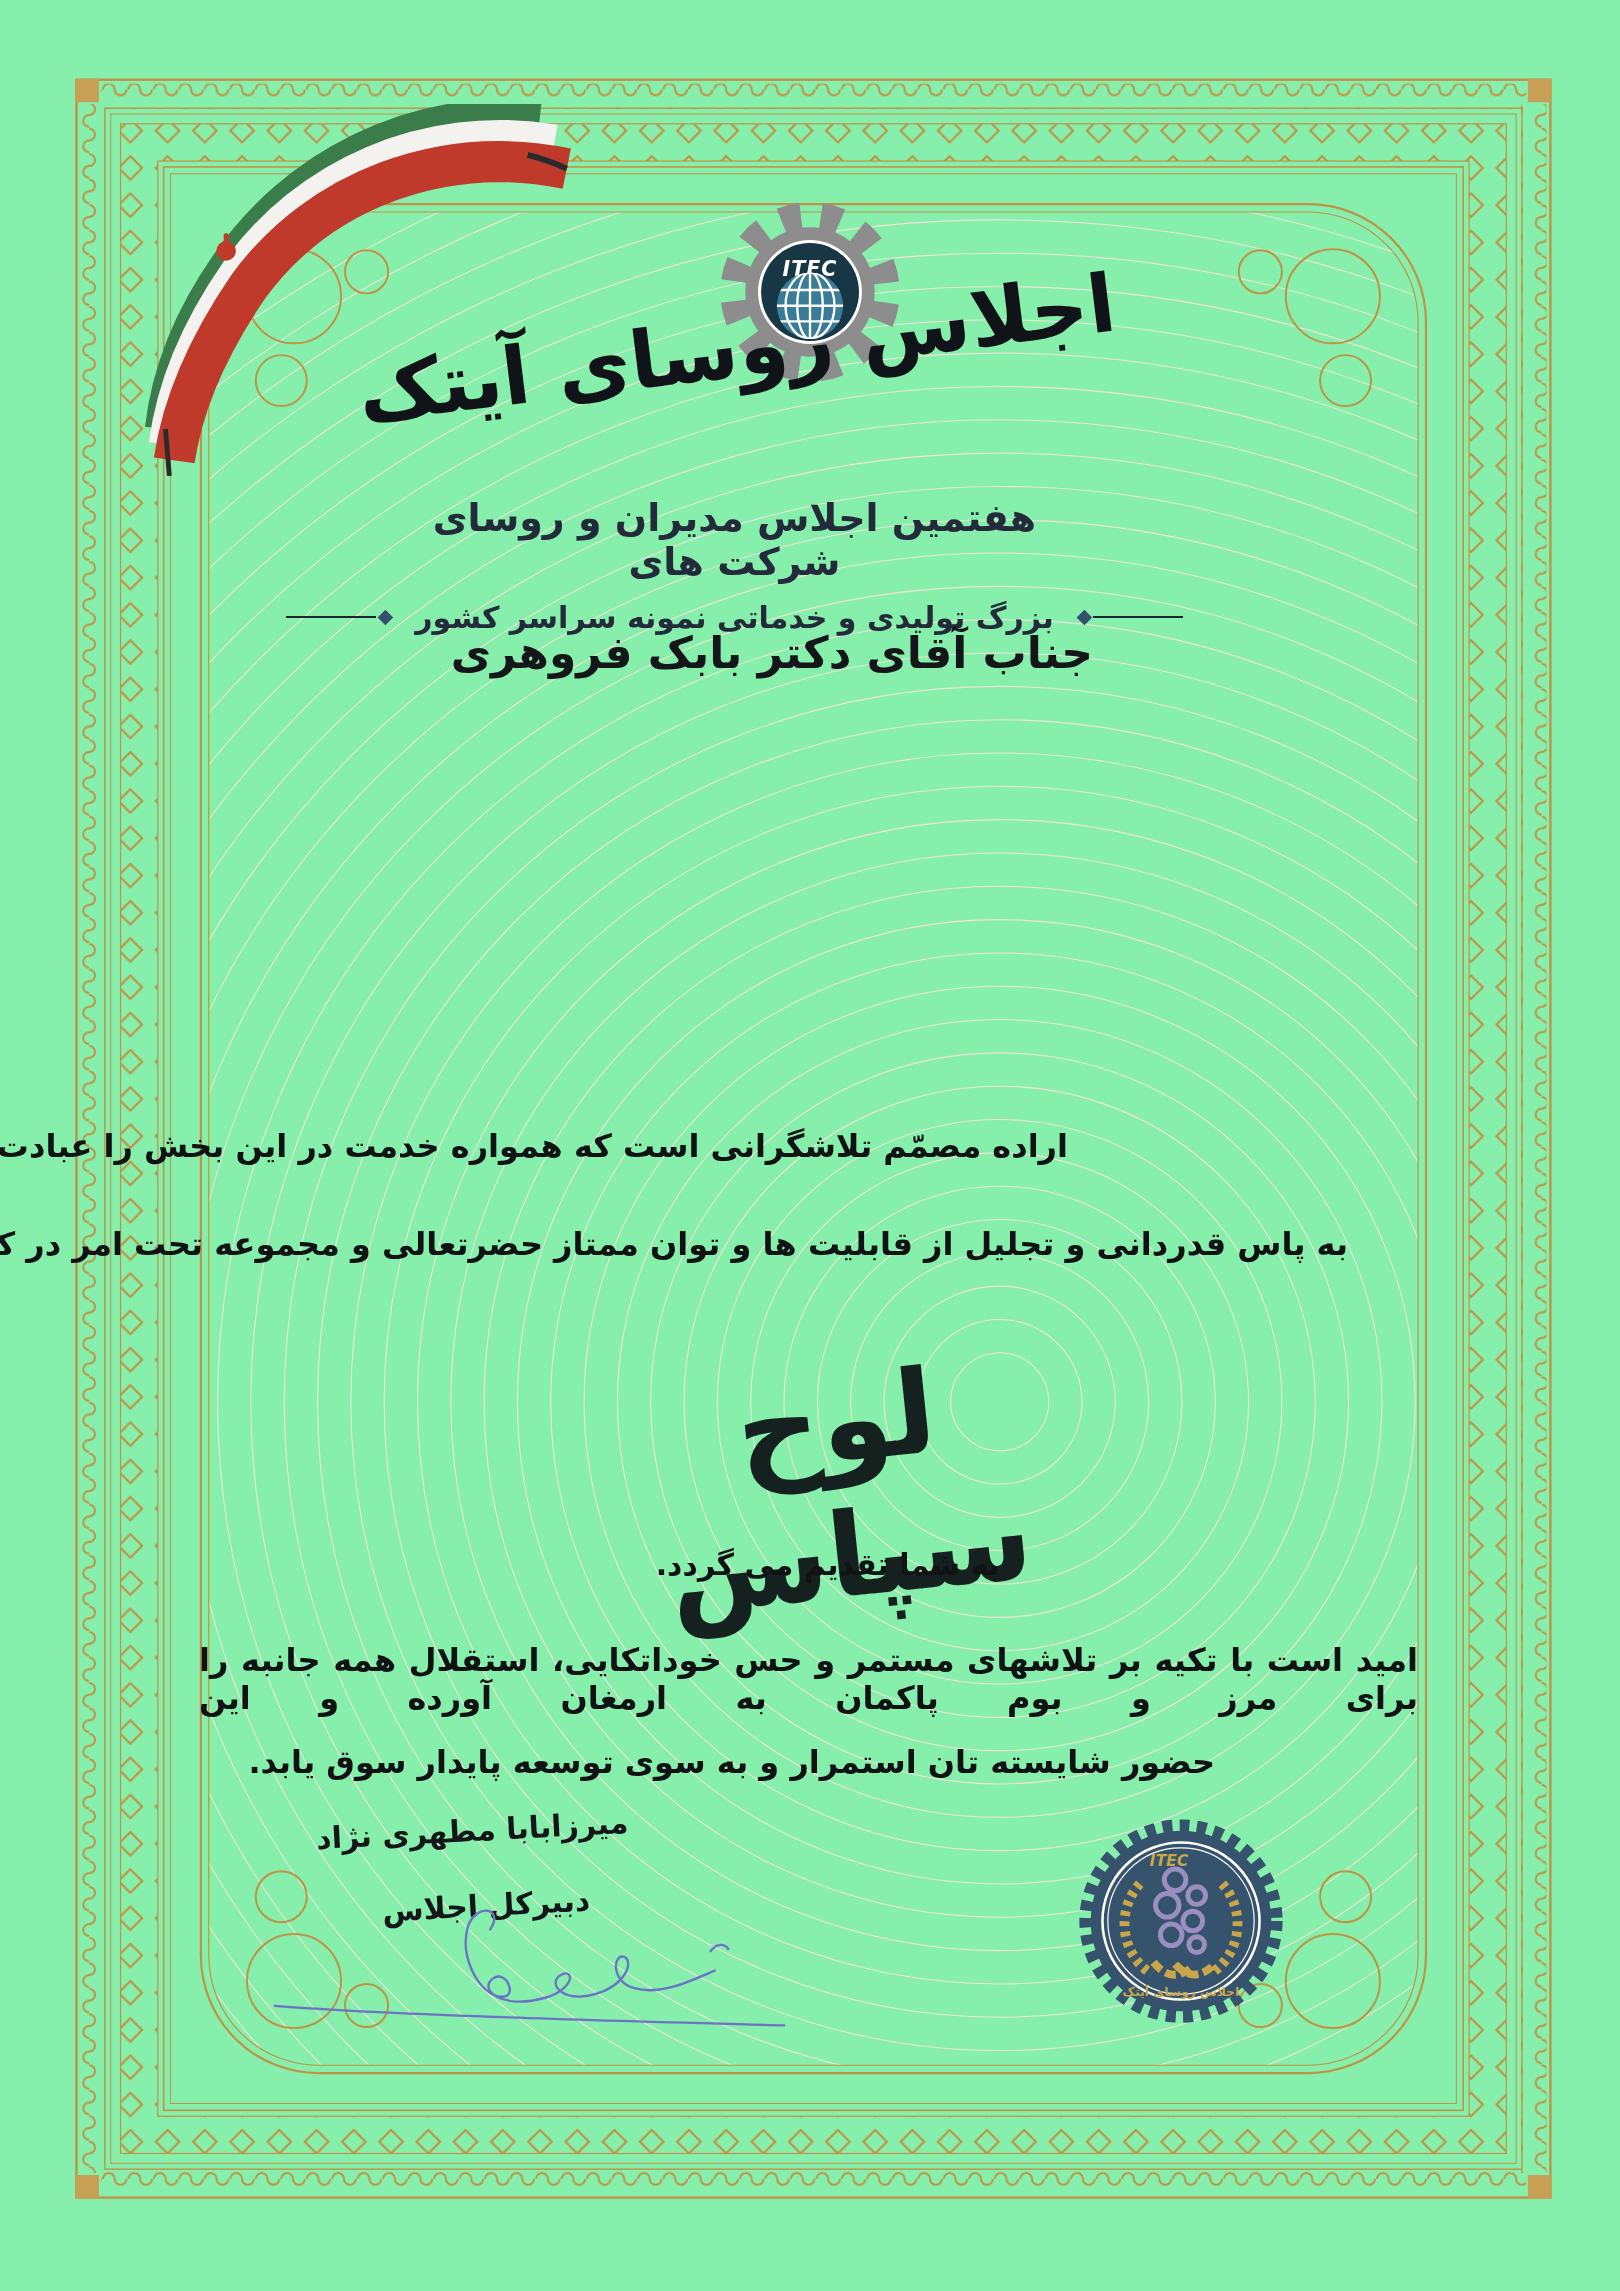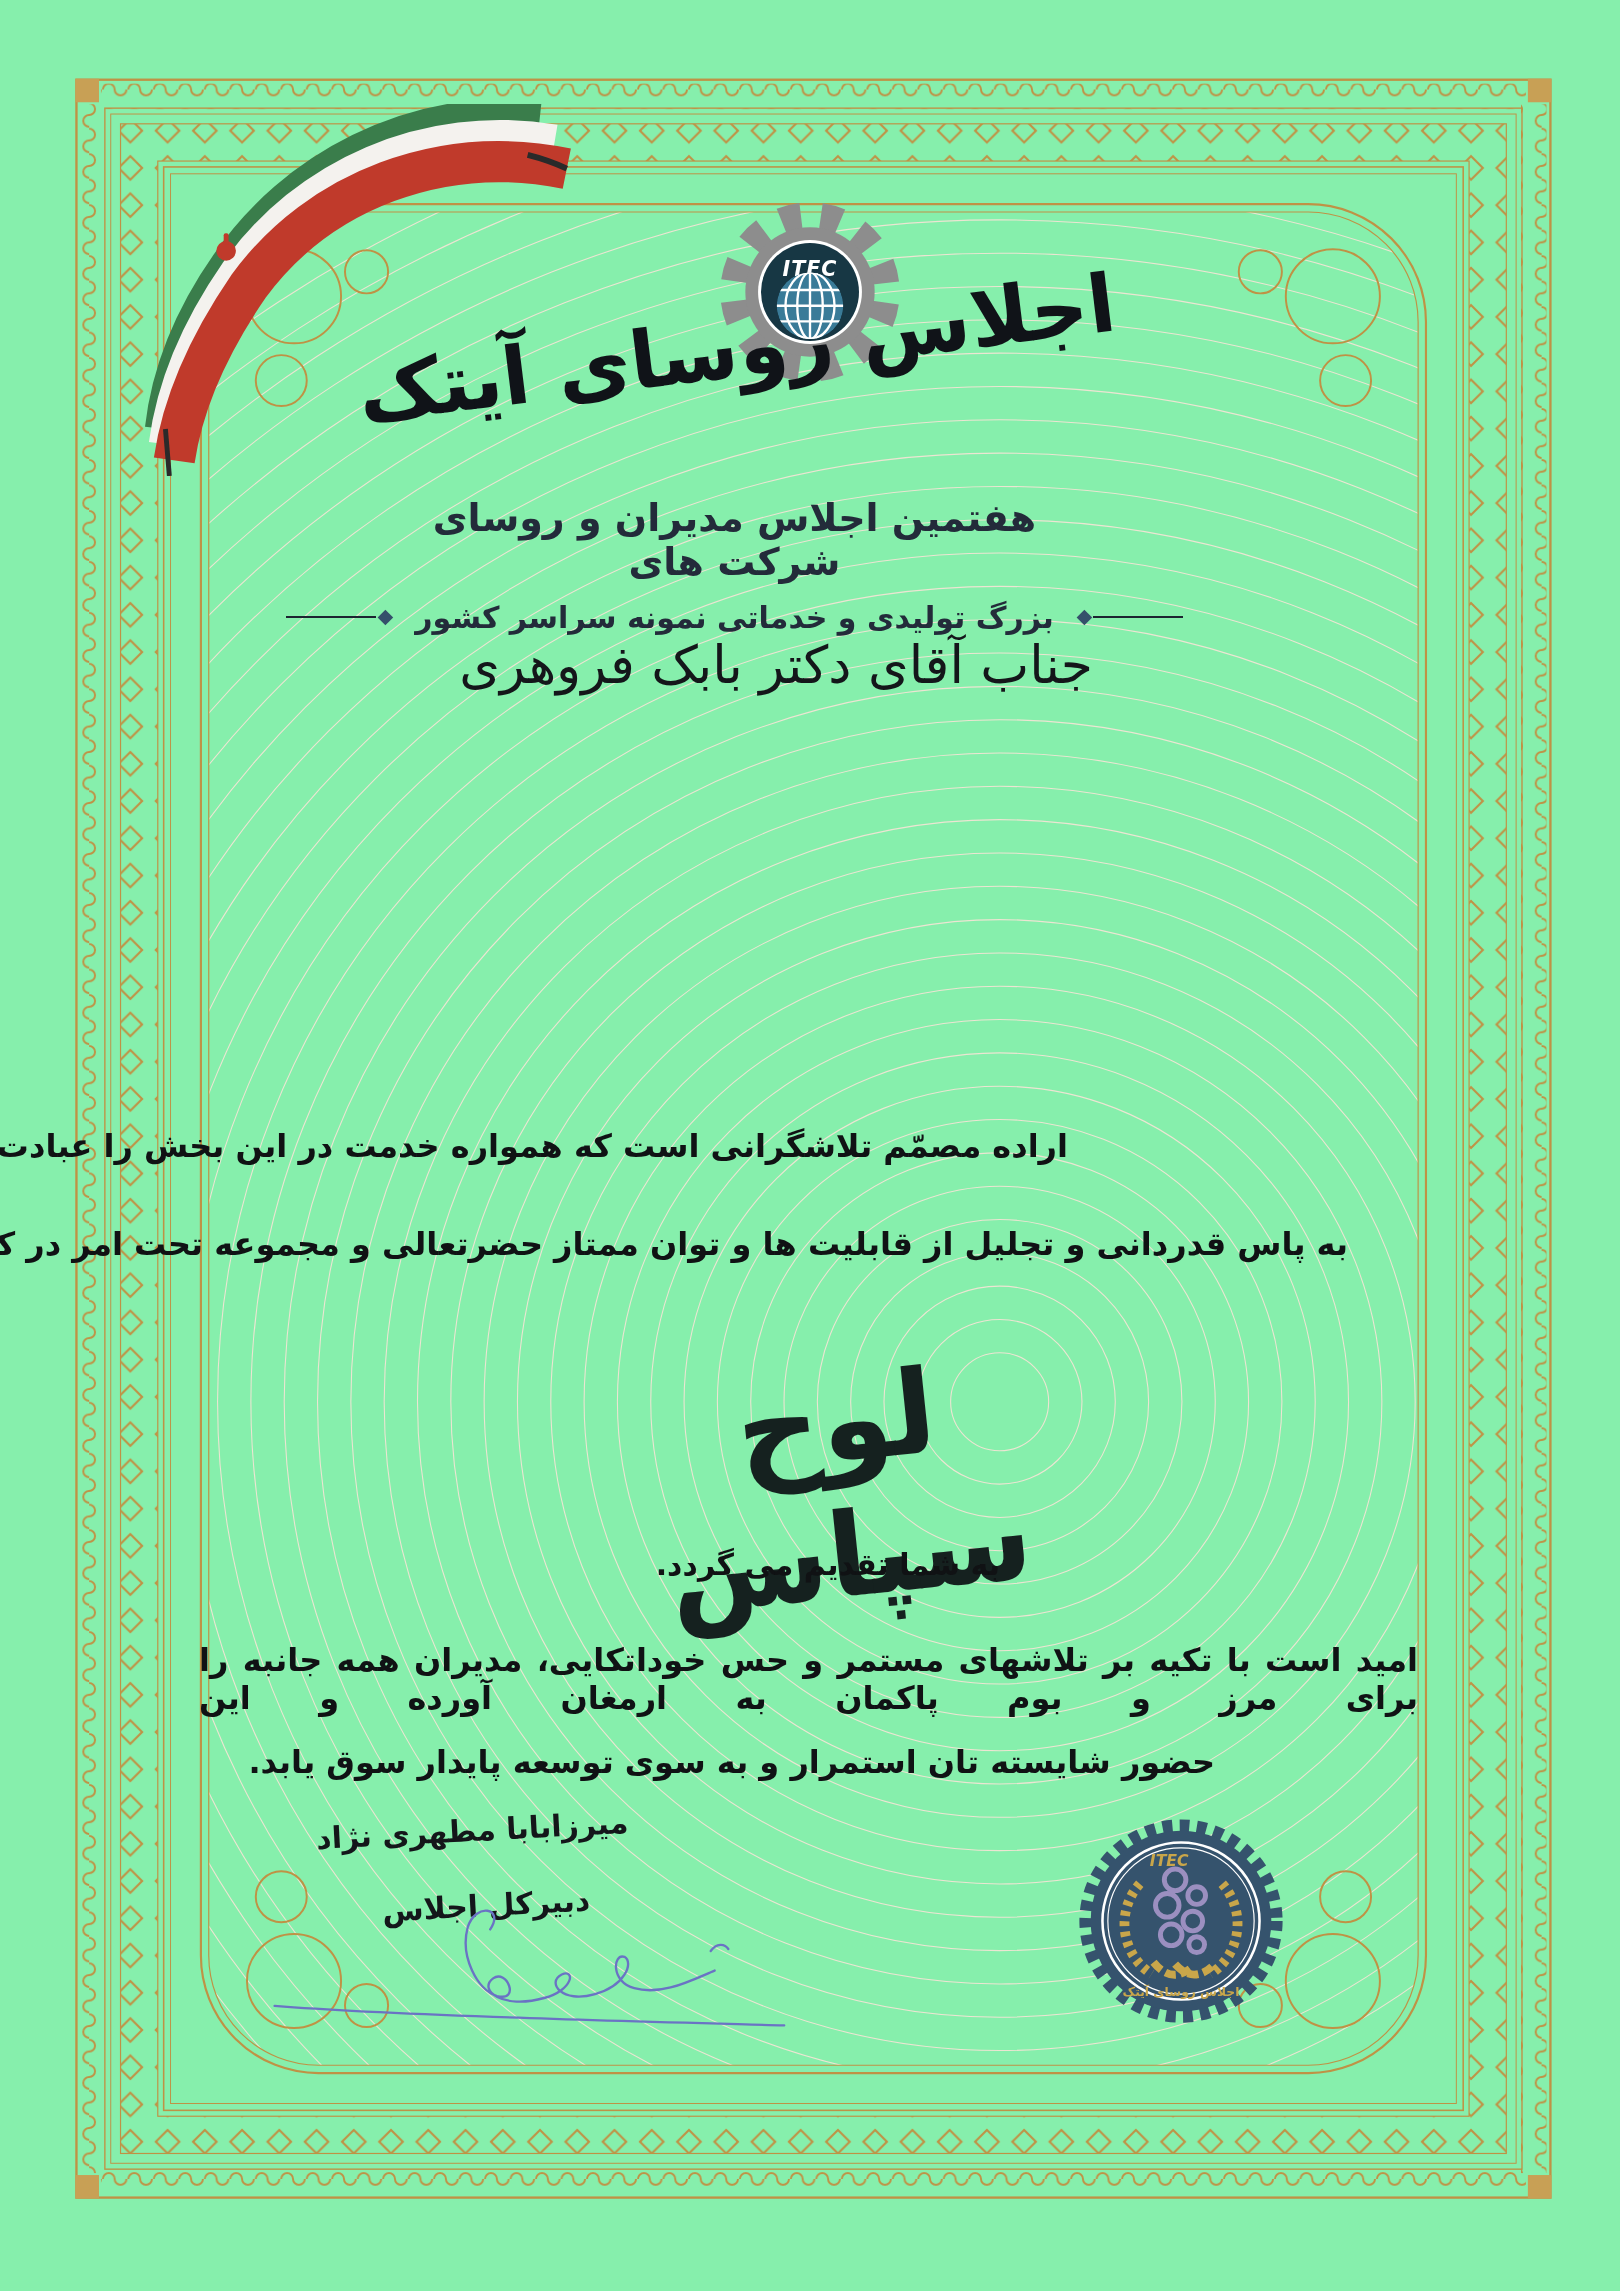--- a/index.html
+++ b/index.html
@@ -15,21 +15,21 @@
               transform:rotate(-7deg);letter-spacing:-2px;color:#101318;white-space:nowrap;}
   
   .subtitle-wrap{left:372px;top:496px;width:725px;text-align:center;}
   .subtitle-line1{font-size:38px;font-weight:800;color:#232b3a;margin-bottom:15.7px;}
   .subtitle-line2-row{display:flex;align-items:center;justify-content:center;gap:25px;}
   .subtitle-line2{font-size:30px;font-weight:800;color:#232b3a;white-space:nowrap;}
   .orn{display:flex;align-items:center;gap:3.9px;}
   .orn-line{width:90px;height:2.5px;background:#1c2430;}
   .orn-diamond{width:10.8px;height:10.8px;background:#35506b;transform:rotate(45deg);}
   
-  .addr1{right:527px;top:627px;font-size:52px;font-weight:400;margin-top:8px;}
+  .addr1{right:527px;top:627px;font-size:44px;font-weight:700;}
   .addr2{right:400px;top:753px;font-size:38px;font-weight:700;}
   
   .bodyline{font-size:32px;font-weight:600;color:#101214;white-space:nowrap;}
   .just{white-space:normal;text-align:justify;text-align-last:justify;}
   .bl1{right:202px;width:1219px;top:917px;}
   .bl2{right:202px;width:1219px;top:1019px;}
   .bl3{right:552px;top:1127px;}
   .bl4{right:272px;top:1225px;}
   
   .award{left:549px;top:1353px;width:588px;text-align:center;font-size:116px;font-weight:700;
@@ -241,21 +241,21 @@
 
   <div class="abs fa addr1">جناب آقای دکتر بابک فروهری</div>
 
   <div class="abs fa bodyline bl3">اراده مصمّم تلاشگرانی است که همواره خدمت در این بخش را عبادت و مقدس می دانند.</div>
   <div class="abs fa bodyline bl4">به پاس قدردانی و تجلیل از قابلیت ها و توان ممتاز حضرتعالی و مجموعه تحت امر در کمال اکرام و احترام این:</div>
 
   <div class="abs fa award">لوح سپاس</div>
 
   <div class="abs fa bodyline present">به شما تقدیم می گردد.</div>
 
-  <div class="abs fa bodyline just cl1">امید است با تکیه بر تلاشهای مستمر و حس خوداتکایی، مدیران همه جانبه را برای مرز و بوم پاکمان به ارمغان آورده و این</div>
+  <div class="abs fa bodyline just cl1">امید است با تکیه بر تلاشهای مستمر و حس خوداتکایی، استقلال همه جانبه را برای مرز و بوم پاکمان به ارمغان آورده و این</div>
   <div class="abs fa bodyline cl2">حضور شایسته تان استمرار و به سوی توسعه پایدار سوق یابد.</div>
 
   <div class="abs fa sig-name">میرزابابا مطهری نژاد</div>
   <div class="abs fa sig-title">دبیرکل اجلاس</div>
 
   <svg class="abs" style="left:250px;top:1900px" width="549" height="147" viewBox="0 0 560 150">
     <g fill="none" stroke="#6a73c4" stroke-width="2.4" stroke-linecap="round">
       <path d="M245,30 C260,8 230,2 222,28 C214,58 232,92 252,98 C276,104 262,70 248,80 C232,92 258,112 300,100 C330,92 332,70 318,76 C302,84 318,106 352,96 C382,88 392,64 382,58 C370,54 368,84 392,90 C420,98 450,82 474,72"></path>
       <path d="M25,108 C150,118 400,124 545,128"></path>
       <path d="M470,52 C476,44 484,44 488,50"></path>

